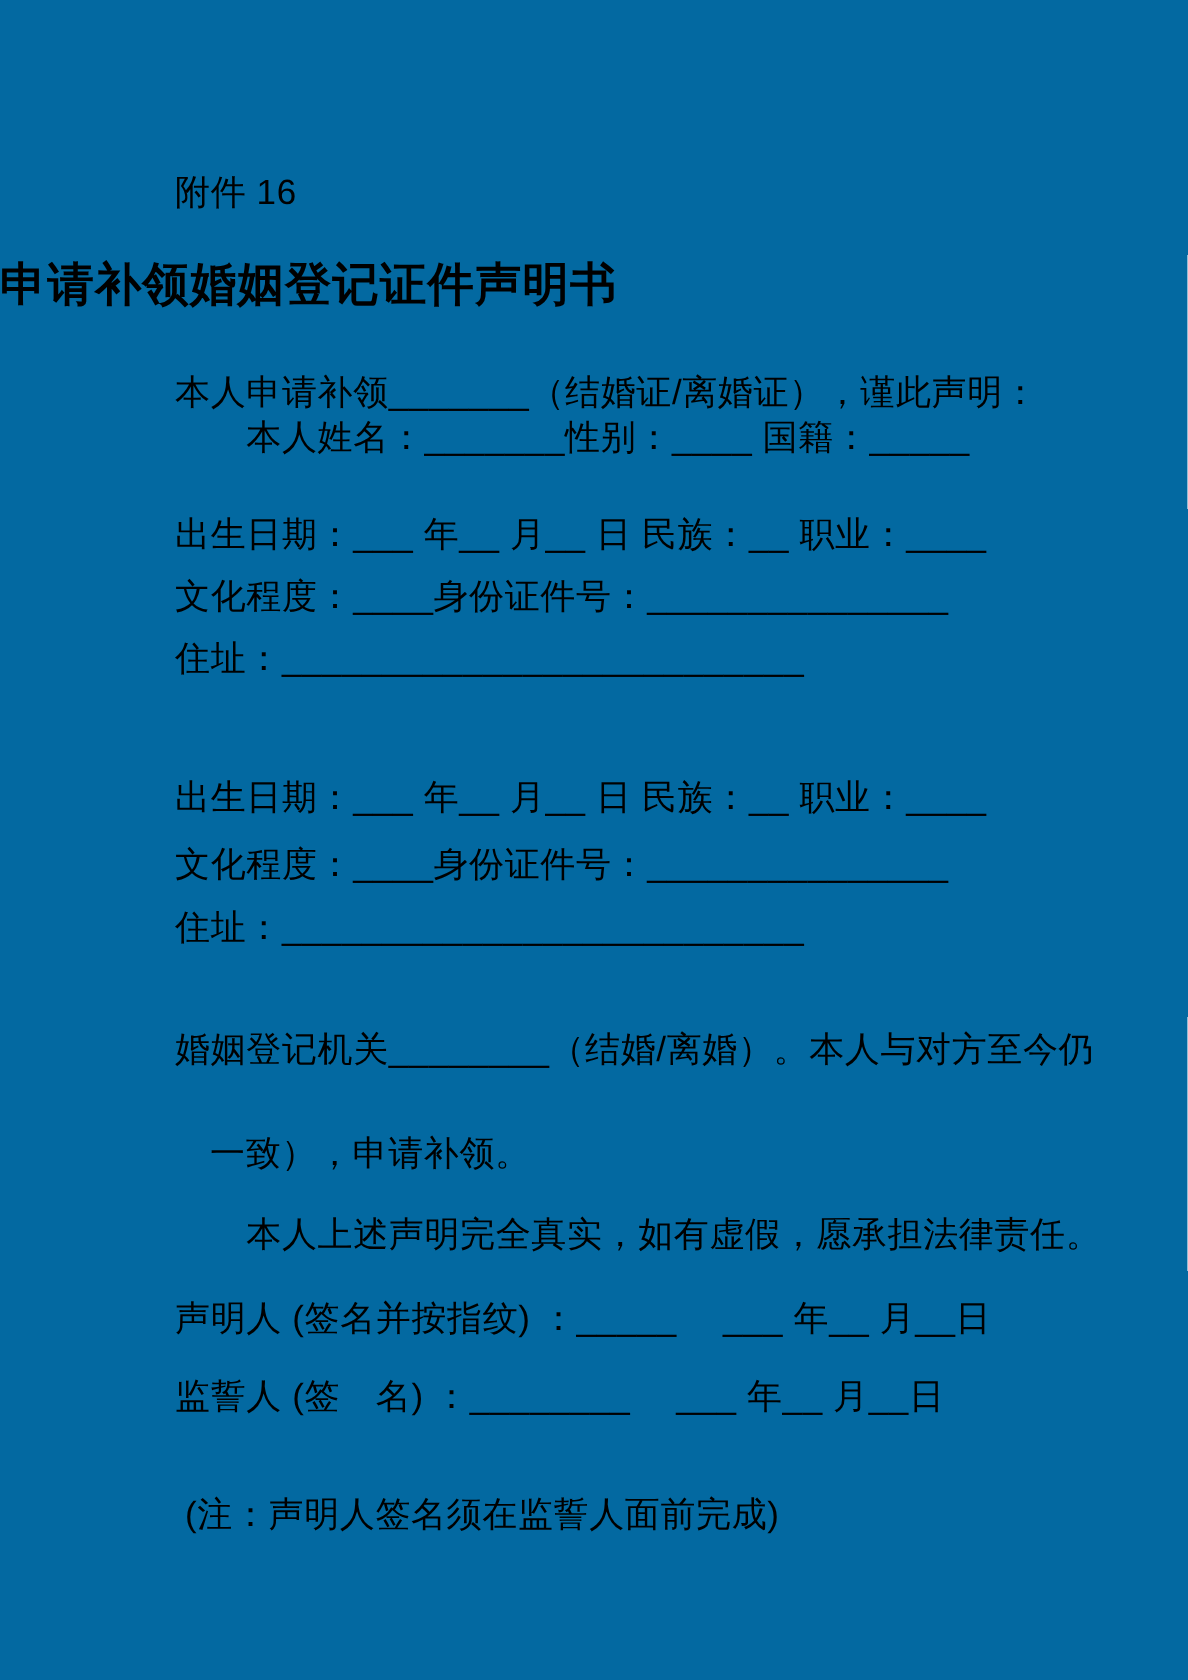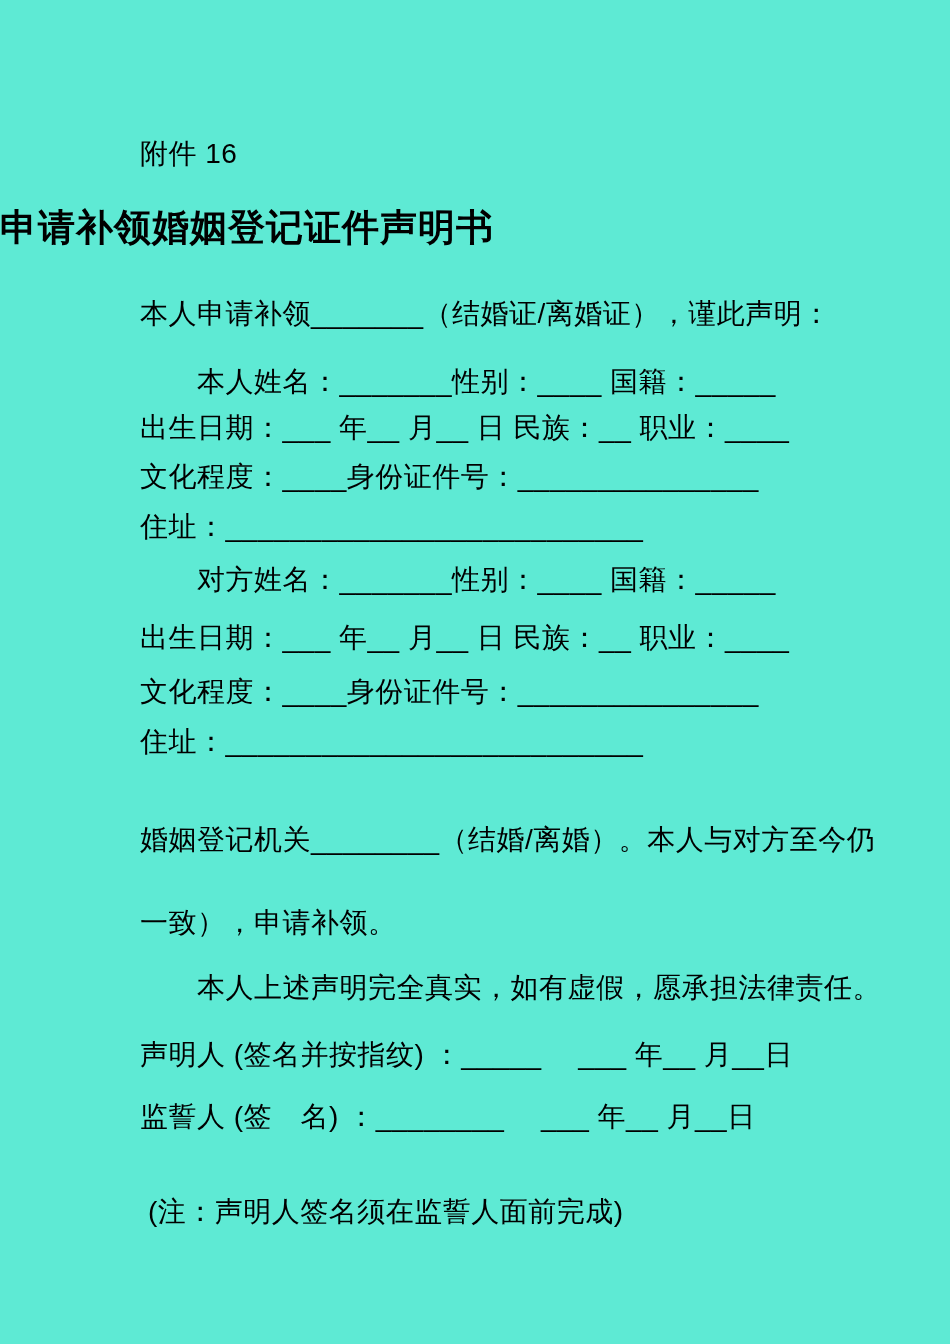--- a/index.html
+++ b/index.html
@@ -4,21 +4,21 @@
 <style>
   html, body {
     margin: 0;
     padding: 0;
     background: #ffffff;
   }
   .page {
     position: relative;
     width: 950px;
     height: 1344px;
-    background: #5eead4;
+    background: #0369a1;
     color: #000000;
     font-family: "Liberation Sans", "DejaVu Sans", sans-serif;
     overflow: hidden;
   }
   .line {
     position: absolute;
     left: 140px;
     font-size: 28px;
     line-height: 1.3;
     white-space: pre;
@@ -32,32 +32,32 @@
     top: 203px;
     left: 0;
     width: 100%;
     margin: 0;
     text-align: left;
     font-size: 37px;
     font-weight: bold;
     letter-spacing: 1px;
   }
   .l1  { top: 296px; }
-  .l2  { top: 364px; text-align: center; }
+  .l2  { top: 332px; text-align: center; }
   .l3  { top: 410px; }
   .l4  { top: 459px; }
   .l5  { top: 509px; }
   .l6  { top: 562px; }
   .l7  { top: 620px; }
   .l8  { top: 674px; }
   .l9  { top: 724px; }
   .l10 { top: 779px; }
   .l11 { top: 822px; }
   .l12 { top: 864px; }
-  .l13 { top: 905px; }
+  .l13 { top: 905px; margin-left: 28px; }
   .l14 { top: 954px; margin-top: 16px; }
   .l15 { top: 1037px; }
   .l16 { top: 1099px; }
   .l17 { top: 1194px; font-weight: normal; left: 148px; }
 </style>
 </head>
 <body>
 
 <div class="page">
 
@@ -68,21 +68,20 @@
   <div class="line l1">本人申请补领_______（结婚证/离婚证），谨此声明：</div>
 
   <div class="line l2 indent">本人姓名：_______性别：____ 国籍：_____</div>
 
   <div class="line l3">出生日期：___ 年__ 月__ 日 民族：__ 职业：____</div>
 
   <div class="line l4">文化程度：____身份证件号：_______________</div>
 
   <div class="line l5">住址：__________________________</div>
 
-  <div class="line l6 indent">对方姓名：_______性别：____ 国籍：_____</div>
 
   <div class="line l7">出生日期：___ 年__ 月__ 日 民族：__ 职业：____</div>
 
   <div class="line l8">文化程度：____身份证件号：_______________</div>
 
   <div class="line l9">住址：__________________________</div>
 
 
   <div class="line l11">婚姻登记机关________（结婚/离婚）。本人与对方至今仍</div>
 

